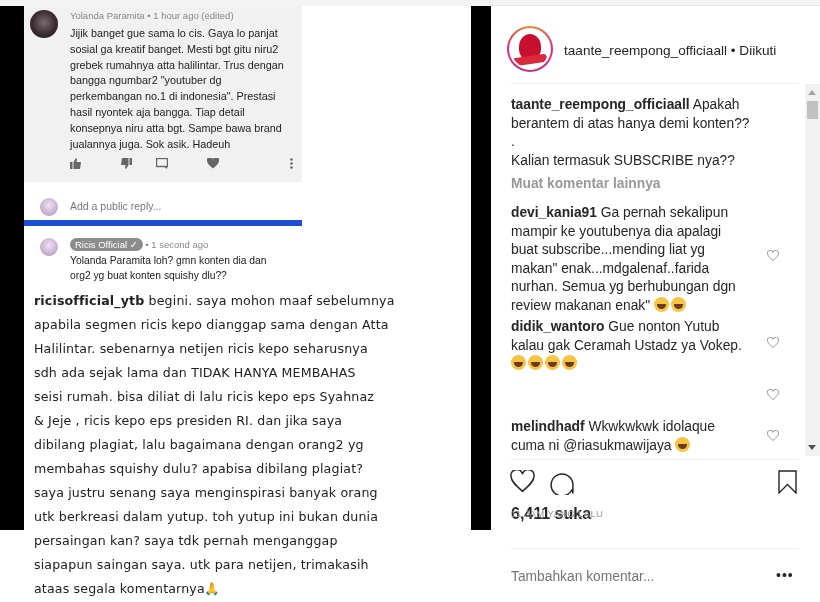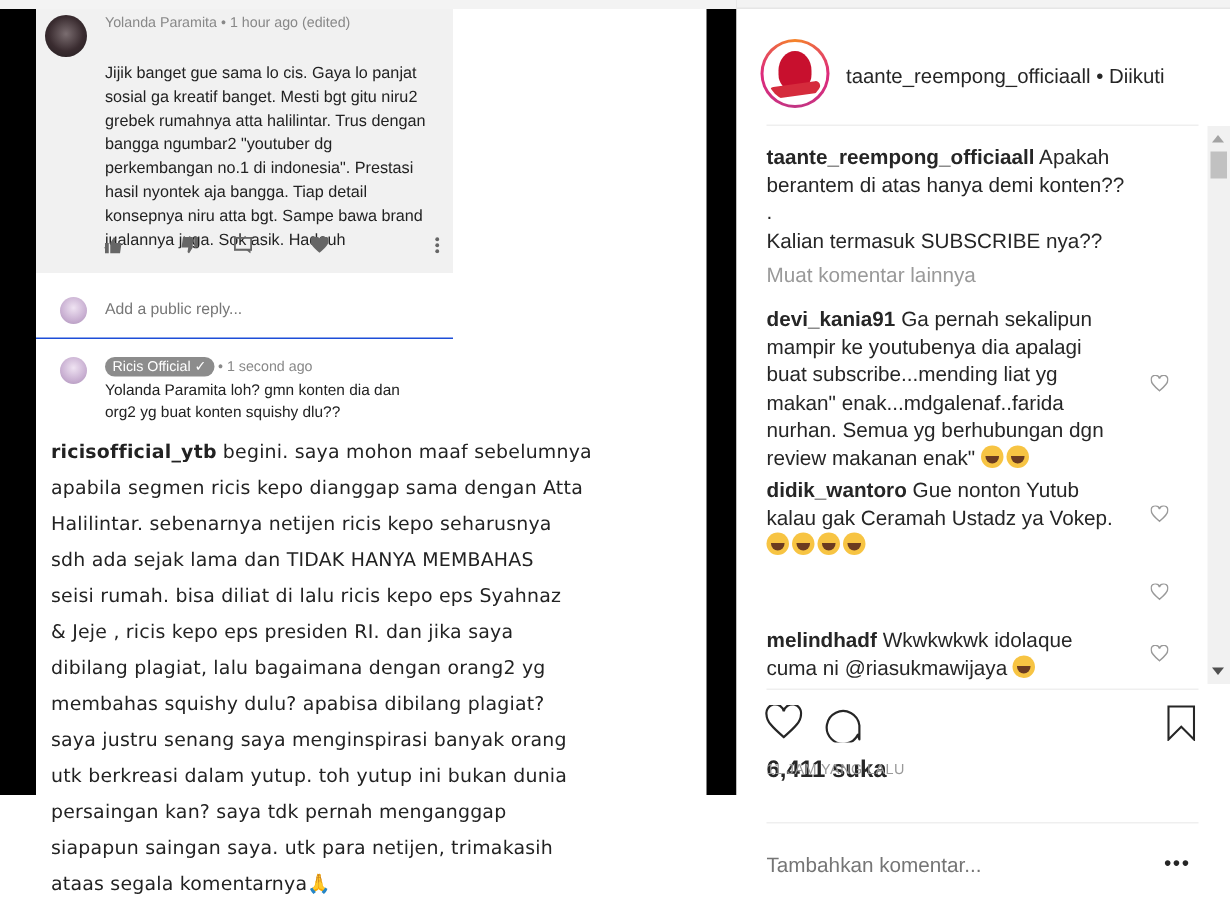--- a/index.html
+++ b/index.html
@@ -7,24 +7,24 @@
   #root { position: relative; width: 820px; height: 602px; }
 
   
   .img-area { position: absolute; left: 0; top: 0; width: 491px; height: 530px; background: #000; }
   .img-top-strip { position: absolute; left: 0; top: 0; width: 491px; height: 6px; background: #f3f3f3; }
   .shot { position: absolute; left: 24px; top: 6px; width: 447px; height: 596px; background: #fff; overflow: hidden; }
   .yt-box { position: absolute; left: 0; top: 0; width: 278px; height: 176px; background: #f1f1f1; }
   .yt-avatar { position: absolute; left: 6px; top: 4px; width: 28px; height: 28px; border-radius: 50%;
     background: radial-gradient(circle at 50% 45%, #7a6d70 0%, #3a2c30 55%, #1f1a1c 100%); }
   .yt-meta { position: absolute; left: 46px; top: 4px; font-size: 9.5px; color: #888; }
-  .yt-text { position: absolute; left: 46px; top: 20px; width: 226px; font-size: 10.8px; line-height: 15.8px; color: #222; margin-top: 16px; }
+  .yt-text { position: absolute; left: 46px; top: 20px; width: 226px; font-size: 10.8px; line-height: 15.8px; color: #222; }
   .yt-actions { position: absolute; left: 46px; top: 152px; width: 228px; height: 14px; }
   .yt-actions span { position: absolute; top: 0; font-size: 10px; color: #666; }
-  .yt-reply-row { position: absolute; left: 0; top: 186px; width: 278px; height: 34px; border-bottom: 1px solid #1d4ed8; }
+  .yt-reply-row { position: absolute; left: 0; top: 186px; width: 278px; height: 34px; border-bottom: 6px solid #1d4ed8; }
   .small-av { position: absolute; width: 18px; height: 18px; border-radius: 50%; background: radial-gradient(circle at 50% 40%, #efe3f2 0%, #c9b0d2 60%, #a98eb5 100%); }
   .yt-reply-ph { position: absolute; left: 46px; top: 8px; font-size: 10.5px; color: #777; }
   .ricis-meta { position: absolute; left: 46px; top: 232px; font-size: 9.5px; color: #888; }
   .ricis-badge { display: inline-block; background: #8c8c8c; color: #fff; border-radius: 8px; padding: 0 5px; font-size: 9.5px; line-height: 13px; }
   .ricis-text { position: absolute; left: 46px; top: 248px; width: 226px; font-size: 10.3px; line-height: 14.5px; color: #222; }
   .ig-caption { position: absolute; left: 10px; top: 283px; width: 430px; font-family: "DejaVu Sans", sans-serif;
     font-size: 12.6px; line-height: 24px; color: #222; letter-spacing: 0.15px; }
   .ig-caption b { font-weight: bold; }
 
   
@@ -36,21 +36,21 @@
   .hdr-avatar-inner { width: 42px; height: 42px; border-radius: 50%; background: #fff; border: 2px solid #fff; position: relative; overflow: hidden; }
   .hdr-avatar-inner::before { content: ""; position: absolute; left: 8px; top: 4px; width: 22px; height: 26px; border-radius: 50% 50% 40% 40%; background: #c8102e; }
   .hdr-avatar-inner::after { content: ""; position: absolute; left: 2px; top: 26px; width: 34px; height: 8px; background: #d52b3c; border-radius: 3px; transform: rotate(-8deg); }
   .hdr-user { position: absolute; left: 73px; top: 37px; font-size: 13.6px; color: #262626; }
   .hdr-user .follow { color: #262626; }
   .hdr-divider { position: absolute; left: 20px; top: 83px; width: 288px; height: 1px; background: #efefef; }
 
   .comments { position: absolute; left: 0; top: 84px; width: 329px; height: 372px; overflow: hidden; }
   .cm { position: absolute; left: 20px; width: 250px; font-size: 13.8px; line-height: 18.5px; color: #262626; }
   .cm b { font-weight: bold; }
-  .load-more { position: absolute; left: 20px; top: 92px; font-size: 13.8px; color: #999; font-weight: normal; }
+  .load-more { position: absolute; left: 20px; top: 92px; font-size: 13.8px; color: #999; font-weight: bold; }
   .heart-sm { position: absolute; left: 276px; width: 12px; height: 12px; }
   .scroll { position: absolute; left: 314px; top: 84px; width: 15px; height: 372px; background: #f1f1f1; }
   .scroll .up, .scroll .down { position: absolute; left: 3px; width: 0; height: 0; border-left: 4px solid transparent; border-right: 4px solid transparent; }
   .scroll .up { top: 6px; border-bottom: 5px solid #a3a3a3; }
   .scroll .down { bottom: 6px; border-top: 5px solid #505050; }
   .scroll .thumb { position: absolute; left: 2px; top: 17px; width: 11px; height: 18px; background: #c1c1c1; }
 
   .act-divider { position: absolute; left: 20px; top: 459px; width: 288px; height: 1px; background: #efefef; }
   .actions { position: absolute; left: 0; top: 468px; width: 329px; height: 32px; }
   .likes { position: absolute; left: 20px; top: 505px; font-size: 16px; font-weight: bold; color: #262626; }

